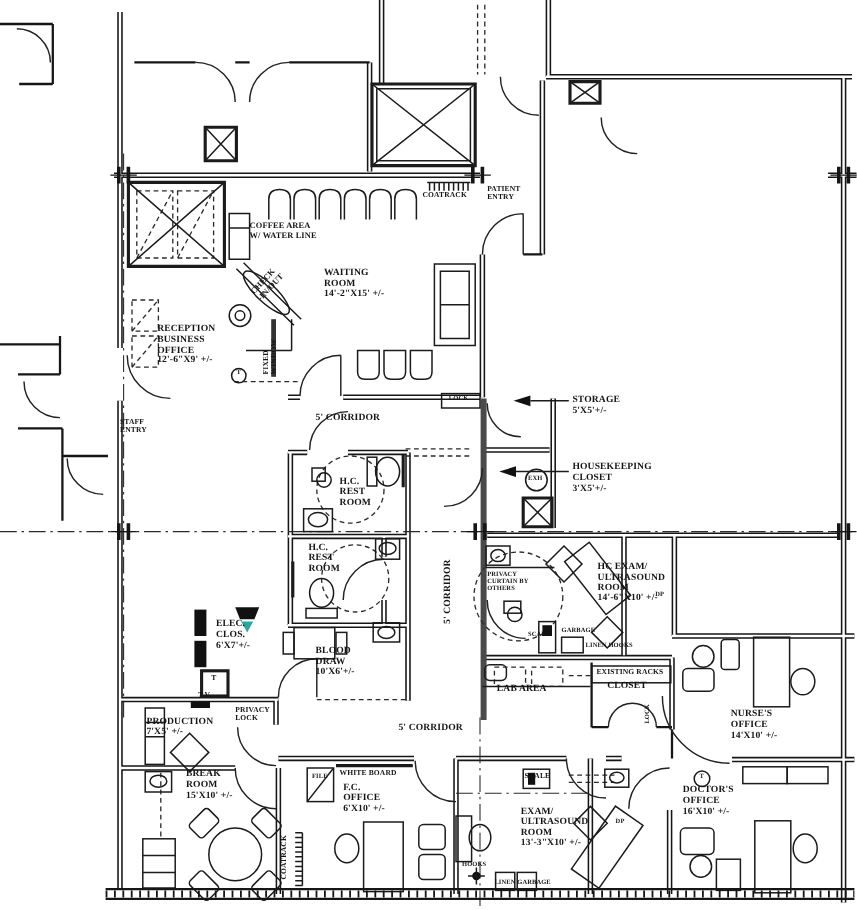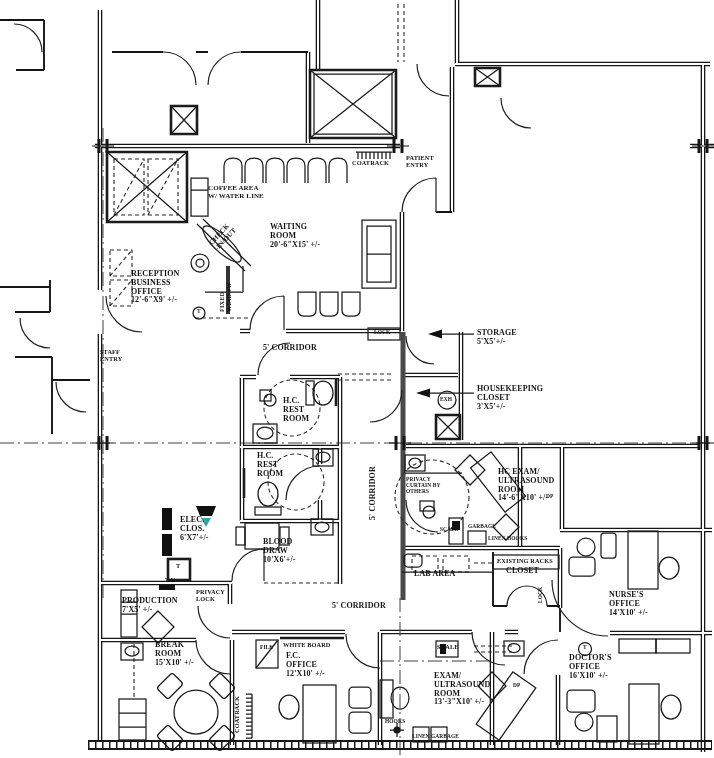--- a/index.html
+++ b/index.html
@@ -224,21 +224,21 @@
 
 <div class="lbl xs" style="left:352px;top:160px;">COATRACK</div>
 <div class="lbl xs" style="left:406px;top:155px;">PATIENT
 ENTRY</div>
 <div class="lbl sm" style="left:208px;top:185px;">COFFEE AREA
 W/ WATER LINE</div>
 <div class="lbl sm" style="left:208px;top:242px;transform:rotate(-47deg);">CHECK
 -IN/OUT</div>
 <div class="lbl md" style="left:270px;top:223px;">WAITING
 ROOM
-20'-6"X15' +/-</div>
+14'-2"X15' +/-</div>
 <div class="lbl md" style="left:131px;top:270px;">RECEPTION
 BUSINESS
 OFFICE
 12'-6"X9' +/-</div>
 <div class="lbl xs" style="left:219px;top:312px;transform:rotate(-90deg);">FIXED
 WINDOW</div>
 <div class="lbl xs" style="left:100px;top:349px;">STAFF
 ENTRY</div>
 <div class="lbl md" style="left:263px;top:344px;">5' CORRIDOR</div>
 <div class="lbl xxs" style="left:374px;top:330px;">LOCK</div>
@@ -285,21 +285,21 @@
 OFFICE
 14'X10' +/-</div>
 <div class="lbl md" style="left:332px;top:602px;">5' CORRIDOR</div>
 <div class="lbl md" style="left:155px;top:641px;">BREAK
 ROOM
 15'X10' +/-</div>
 <div class="lbl xxs" style="left:260px;top:645px;">FILE</div>
 <div class="lbl xs" style="left:283px;top:642px;">WHITE BOARD</div>
 <div class="lbl md" style="left:286px;top:652px;">F.C.
 OFFICE
-12'X10' +/-</div>
+6'X10' +/-</div>
 <div class="lbl xs" style="left:234px;top:733px;transform:rotate(-90deg);">COATRACK</div>
 <div class="lbl xs" style="left:437px;top:644px;">SCALE</div>
 <div class="lbl md" style="left:569px;top:654px;">DOCTOR'S
 OFFICE
 16'X10' +/-</div>
 <div class="lbl md" style="left:434px;top:672px;">EXAM/
 ULTRASOUND
 ROOM
 13'-3"X10' +/-</div>
 <div class="lbl xxs" style="left:513px;top:683px;">DP</div>

